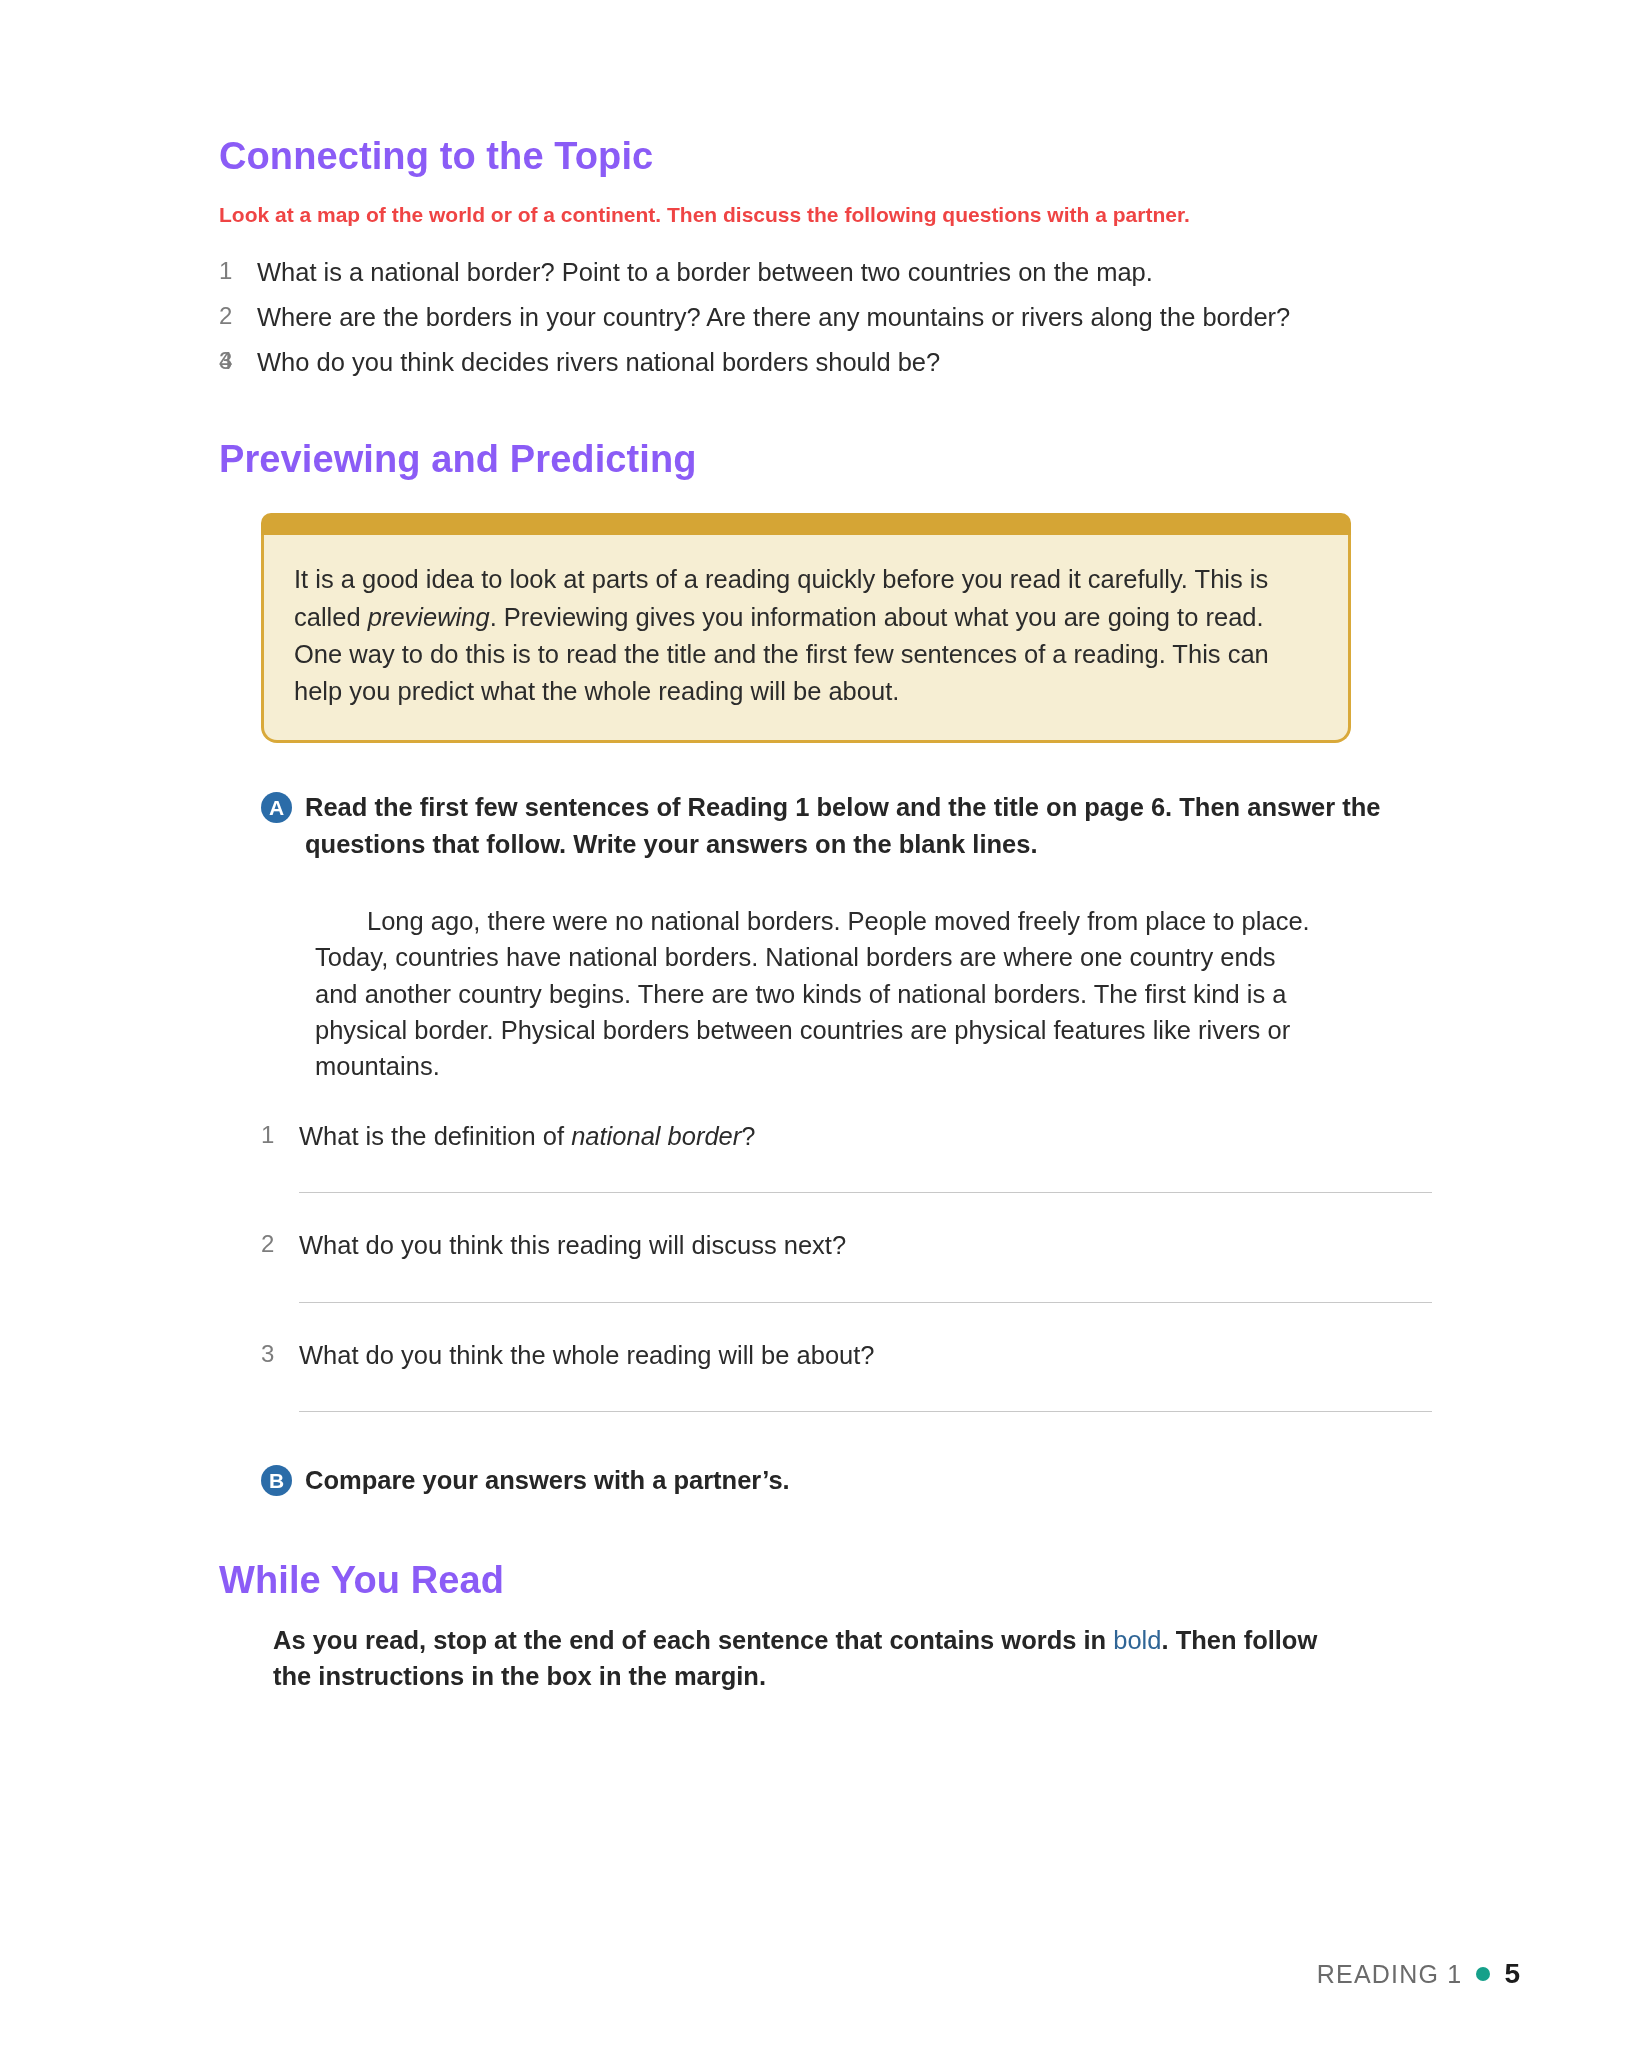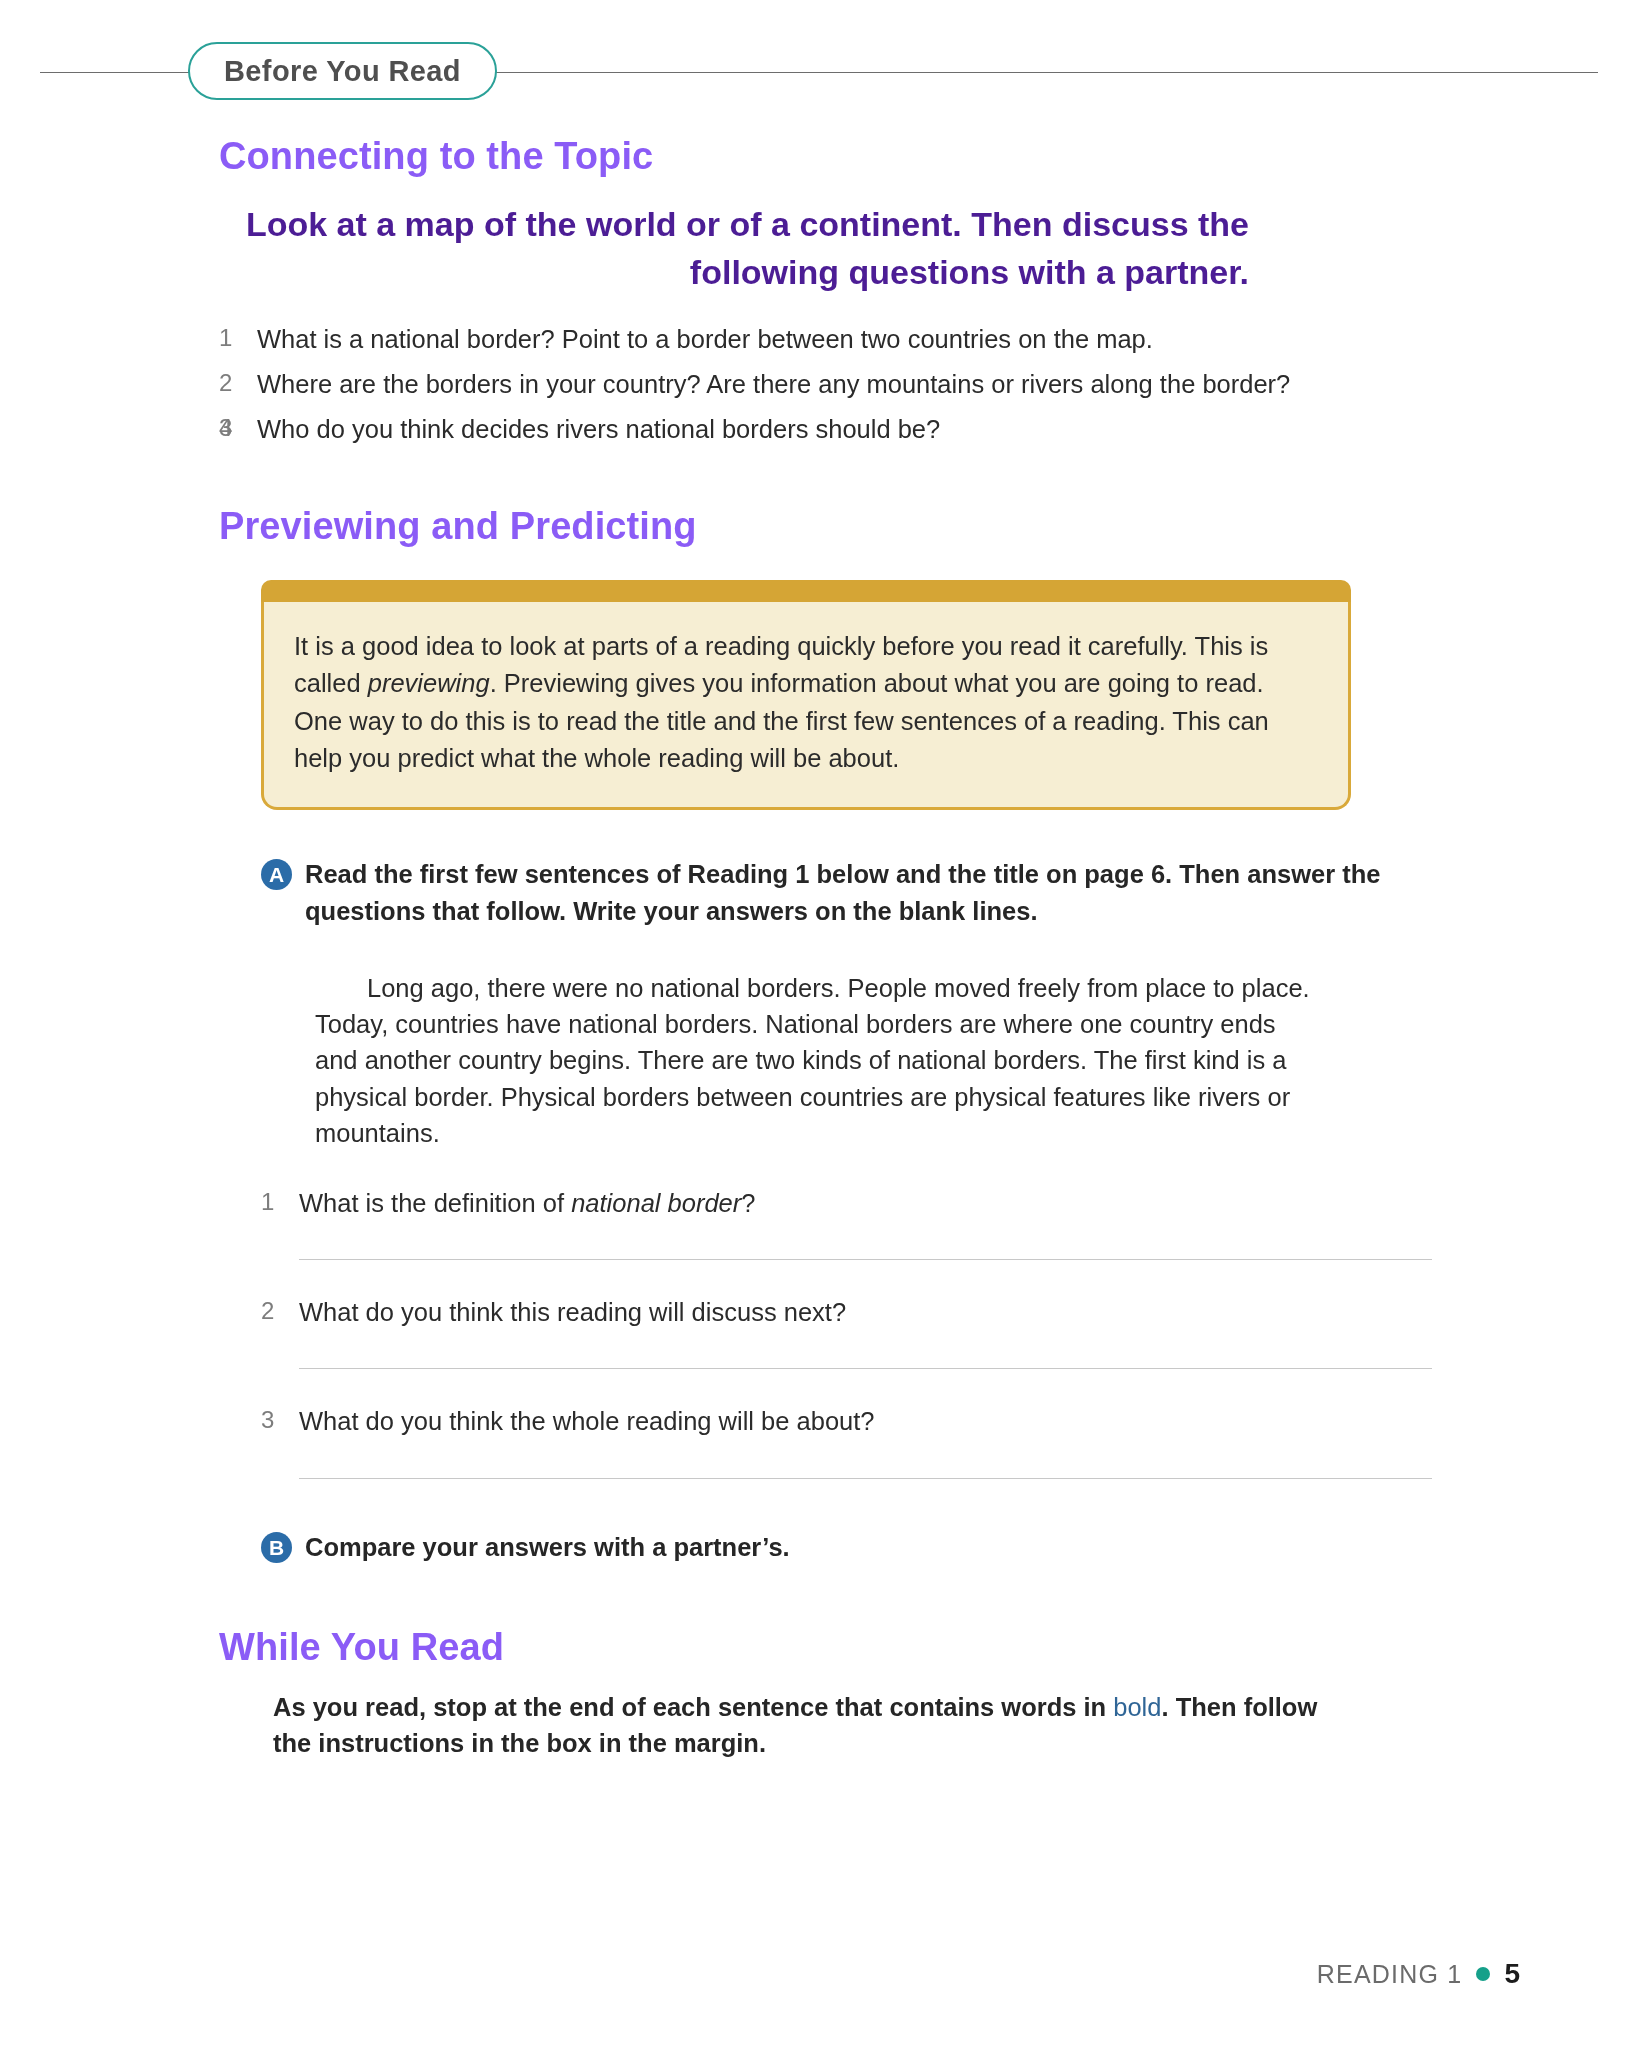--- a/index.html
+++ b/index.html
@@ -75,26 +75,25 @@
     color: #8b5cf6;
     letter-spacing: 0.1px;
   }
 
   .indent {
     margin-left: 54px;
   }
 
   p.lead {
     margin: 22px 0 0 0;
-    font-size: 34px;
-    font-weight: bold;
-    line-height: 1.42;
-    color: #4c1d95;
+    font-size: 21px;
+    font-weight: bold;
+    line-height: 1.42;
+    color: #ef4444;
     max-width: 1030px;
-    text-align: right;
   }
 
   
   ol.qlist {
     list-style: none;
     margin: 24px 0 0 0;
     padding: 0;
   }
   ol.qlist li {
     position: relative;
@@ -247,26 +246,20 @@
     font-size: 28px;
     font-weight: bold;
     color: #1c1c1c;
   }
 </style>
 </head>
 <body>
 
 <div class="page">
 
-  <div class="banner">
-    <div class="banner-rule"></div>
-    <div class="banner-pill">
-      <span>Before You Read</span>
-    </div>
-  </div>
 
   <div class="content">
 
     <h2 class="section-title">Connecting to the Topic</h2>
 
     <p class="lead indent">Look at a map of the world or of a continent. Then discuss the following questions with a partner.</p>
 
     <ol class="qlist indent">
       <li>
         <span class="num">1</span>

